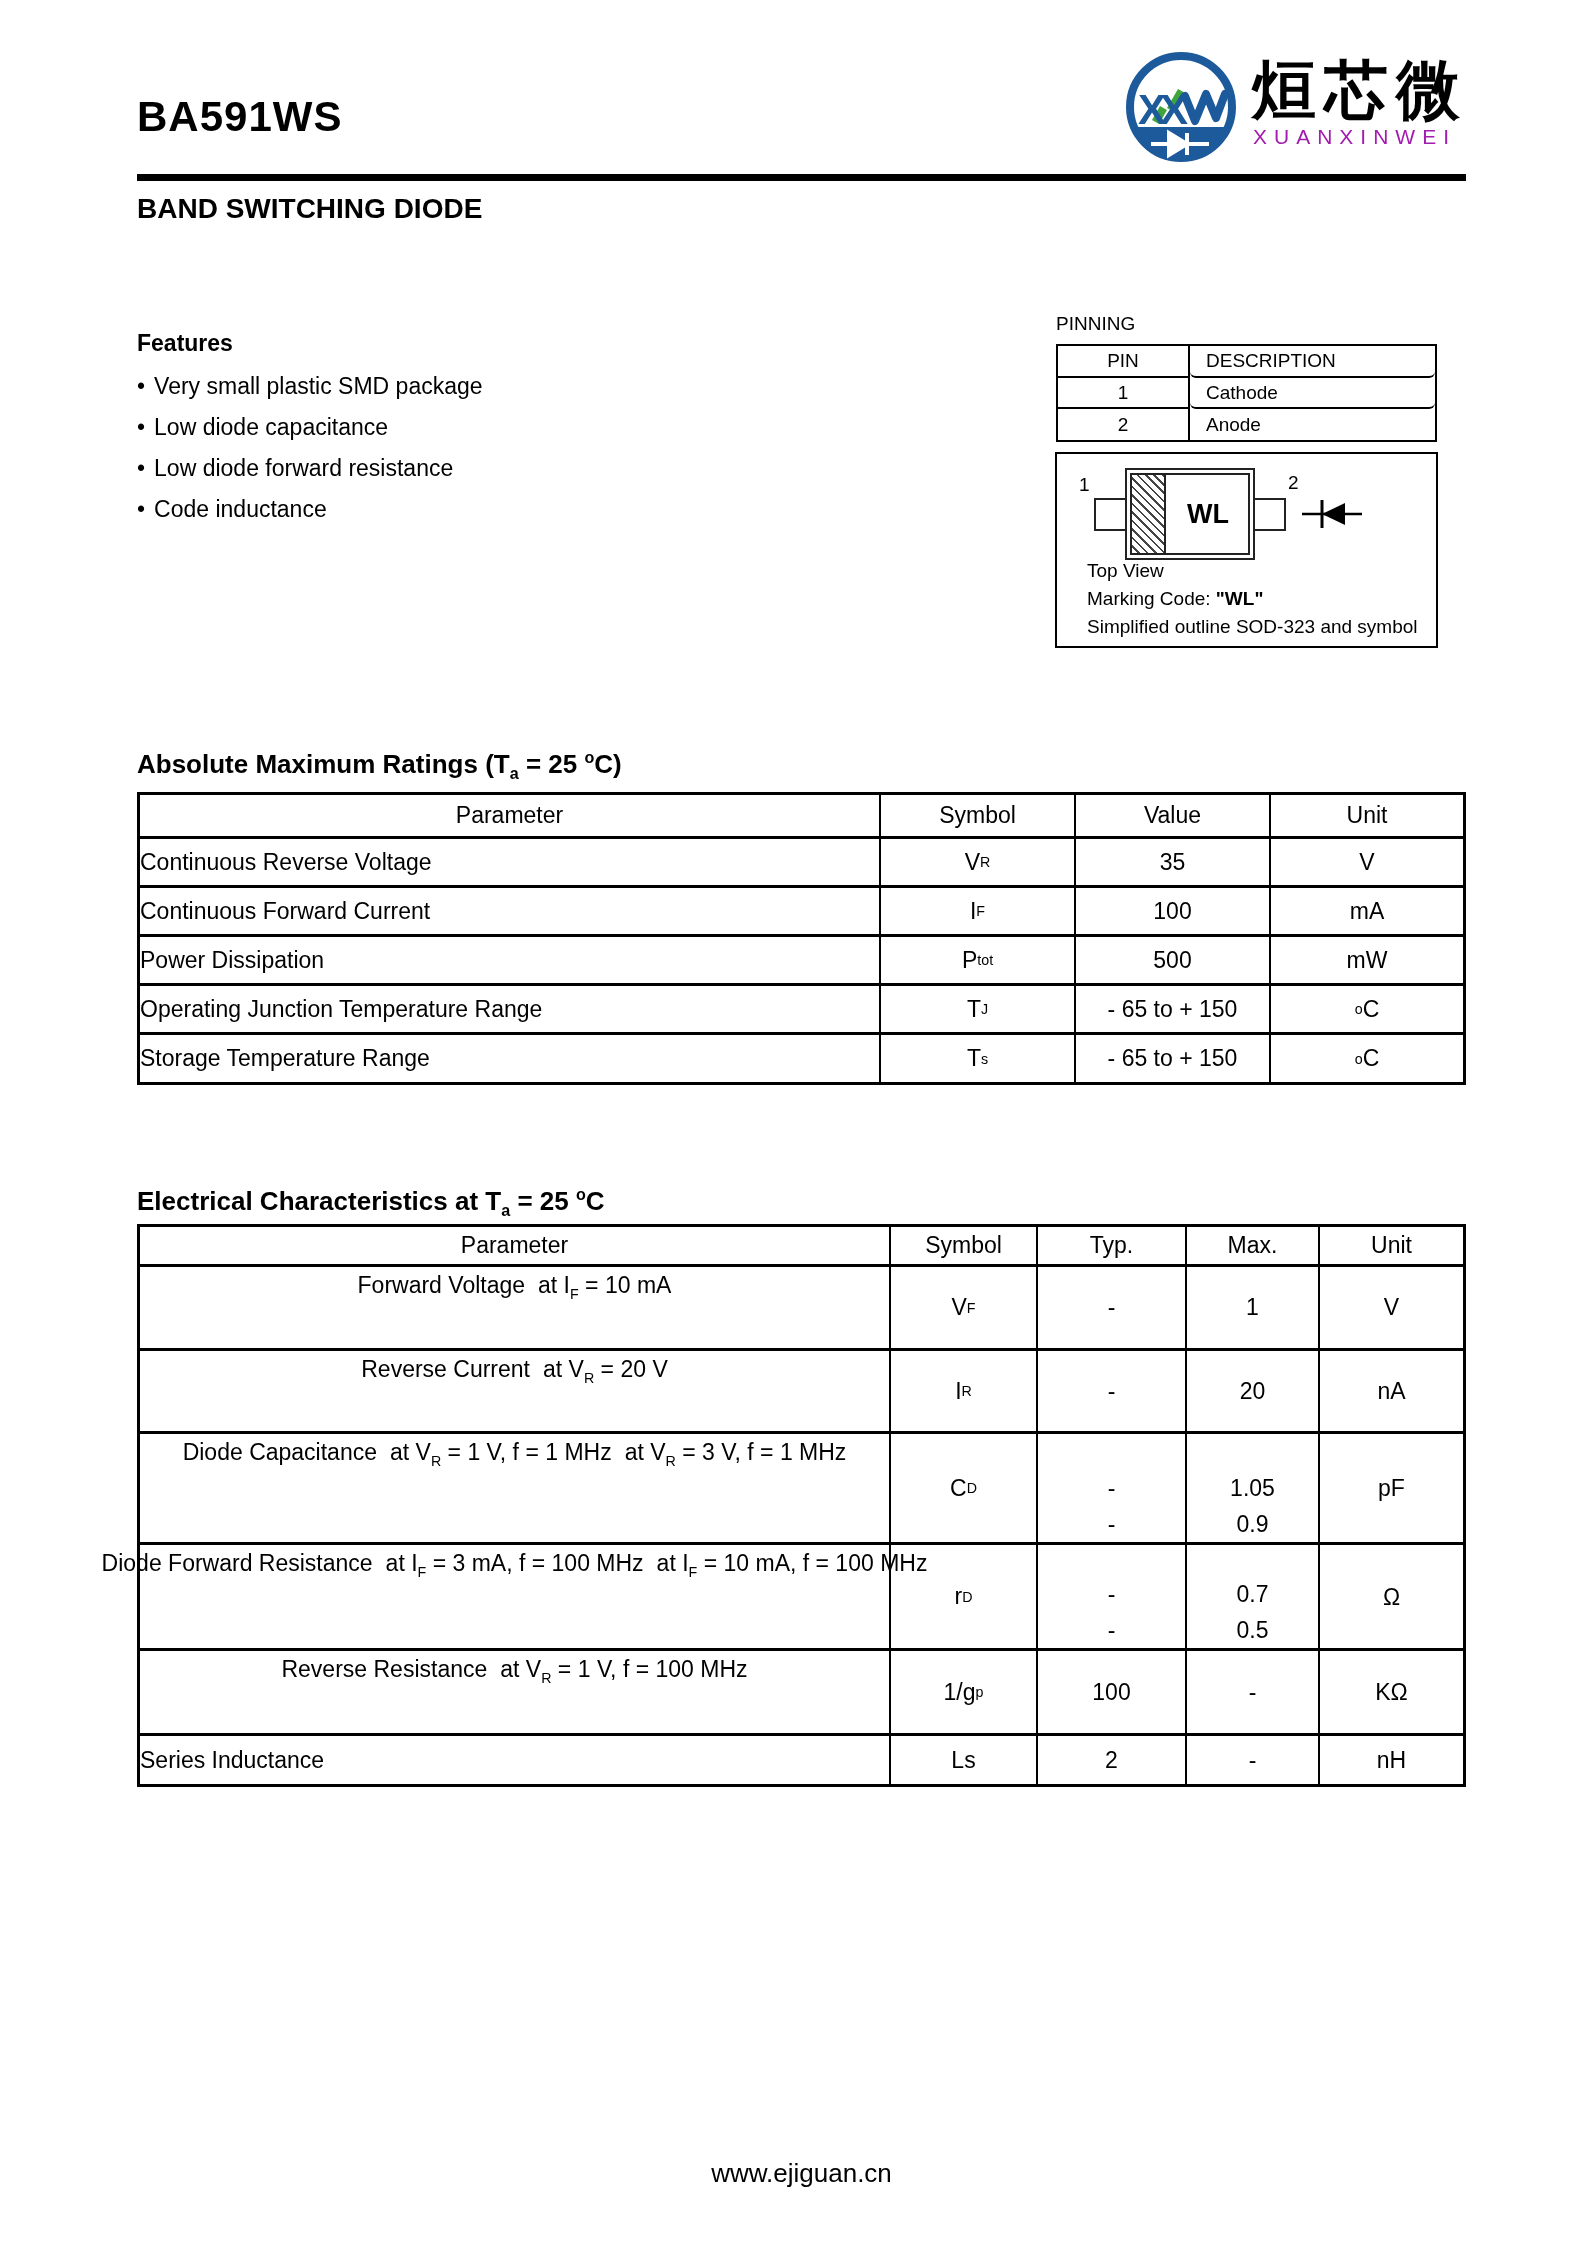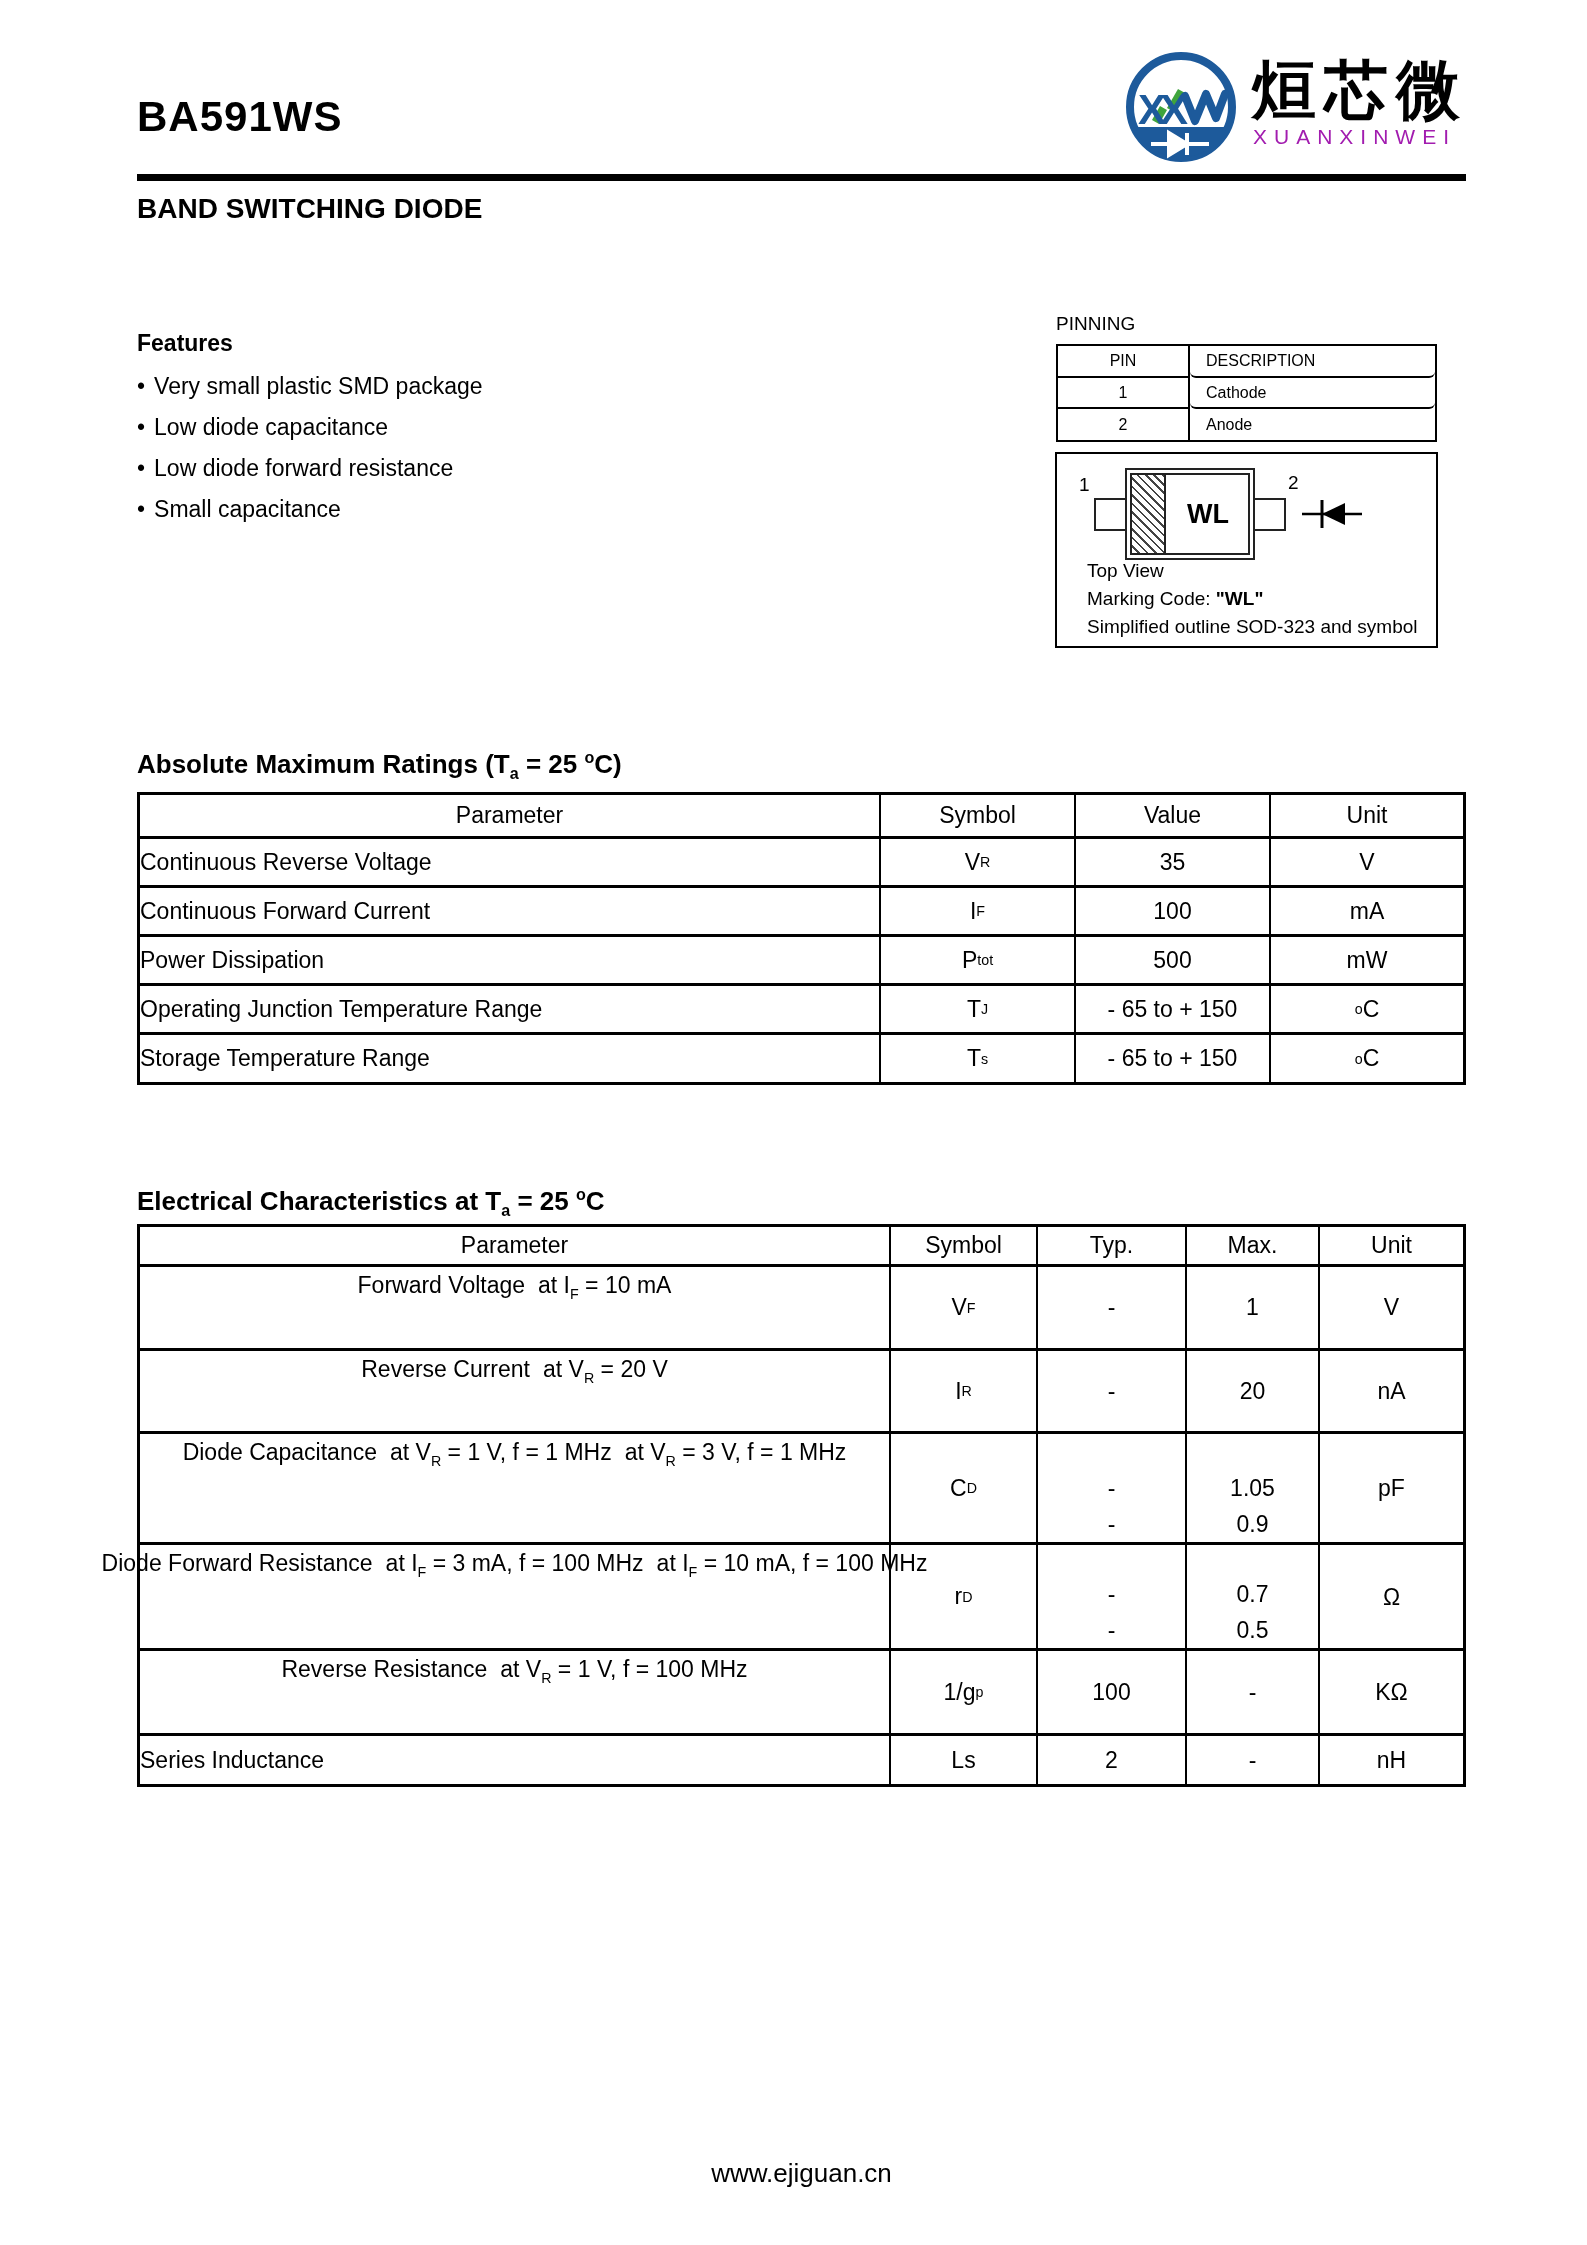--- a/index.html
+++ b/index.html
@@ -18,21 +18,21 @@
   .logo-en{left:1253px;top:126px;font-size:21px;letter-spacing:7px;color:#a21caf;line-height:1;}
 
   
   .features-title{left:137px;top:330px;font-size:23px;font-weight:bold;}
   .features-list{left:137px;top:366px;font-size:23px;line-height:41px;}
   .features-list .blt{margin-right:9px;}
 
   
   .pinning-label{left:1056px;top:313px;font-size:19px;}
   .pin-table{left:1056px;top:344px;width:381px;height:98px;border:2px solid #000;box-sizing:border-box;
-             display:grid;grid-template-columns:132px 1fr;grid-template-rows:32px 31px 1fr;font-size:16px;}
+             display:grid;grid-template-columns:132px 1fr;grid-template-rows:32px 31px 1fr;font-size:19px;}
   .pin-table .cell{border-right:2px solid #000;border-bottom:2px solid #000;display:flex;align-items:center;justify-content:center;}
   .pin-table .cell.c2{border-right:none;justify-content:flex-start;padding-left:16px;border-radius:6px;}
   .pin-table .cell.br{border-bottom:none;}
 
   
   .pkg-box{left:1055px;top:452px;width:383px;height:196px;border:2px solid #000;box-sizing:border-box;}
   .pkg-box *{box-sizing:border-box;}
   .pkg-body-outer{position:absolute;left:68px;top:14px;width:130px;height:92px;border:2px solid #222;background:#fff;}
   .pkg-body-inner{position:absolute;left:73px;top:19px;width:120px;height:82px;border:2px solid #222;}
   .pkg-hatch{position:absolute;left:75px;top:21px;width:34px;height:78px;border-right:2px solid #222;
@@ -98,21 +98,21 @@
     </g>
   </svg>
   <div class="abs logo-cn">烜芯微</div>
   <div class="abs logo-en">XUANXINWEI</div>
 
   <div class="abs features-title">Features</div>
   <div class="abs features-list">
     <div><span class="blt">•</span><span>Very small plastic SMD package</span></div>
     <div><span class="blt">•</span><span>Low diode capacitance</span></div>
     <div><span class="blt">•</span><span>Low diode forward resistance</span></div>
-    <div><span class="blt">•</span><span>Small capacitance</span></div>
+    <div><span class="blt">•</span><span>Code inductance</span></div>
   </div>
 
   <div class="abs pinning-label">PINNING</div>
   <div class="abs pin-table">
     <div class="cell">PIN</div>
     <div class="cell c2">DESCRIPTION</div>
     <div class="cell">1</div>
     <div class="cell c2">Cathode</div>
     <div class="cell br">2</div>
     <div class="cell c2 br">Anode</div>

